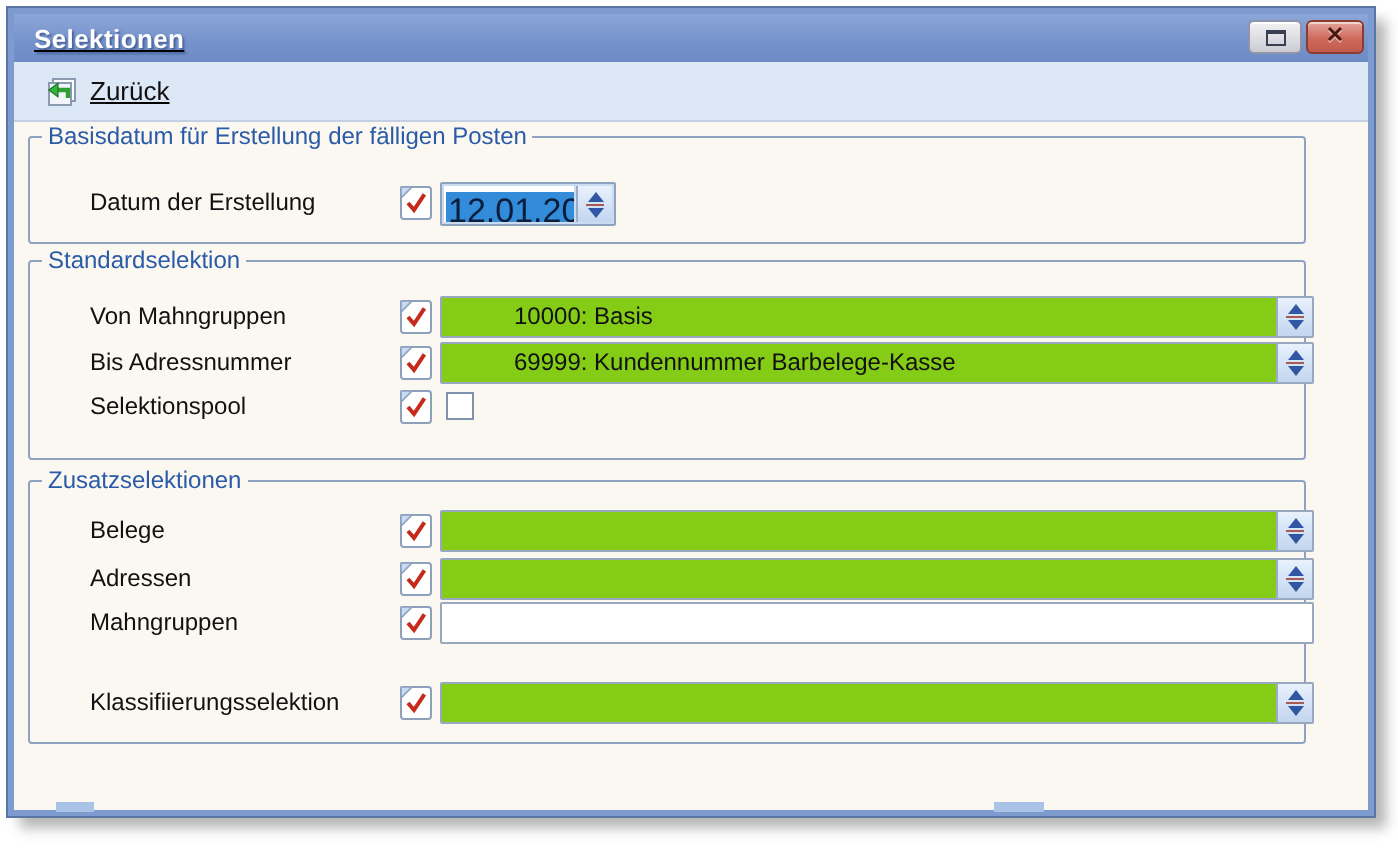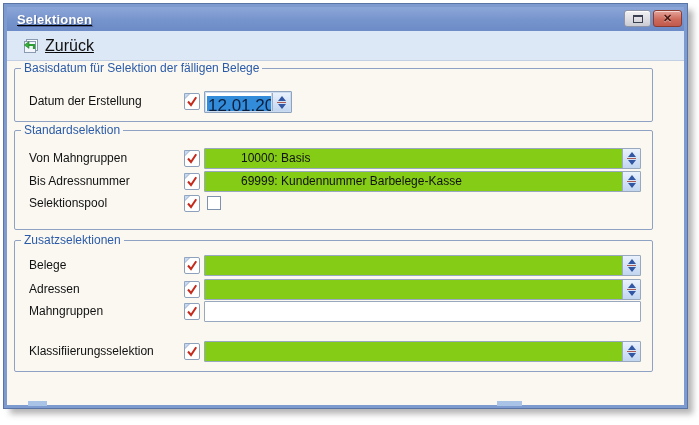--- a/index.html
+++ b/index.html
@@ -48,41 +48,41 @@
     text-shadow:0 1px 0 rgba(255,255,255,0.45);
   }
 
   
   .toolbar {
     height:30px; flex:0 0 30px; background:#DDE8F7;
     border-bottom:1px solid #C3D0E4; display:flex; align-items:center; padding-left:8px;
   }
   .toolbtn {
     display:flex; align-items:center; gap:6px; padding:3px 9px 3px 6px;
-    font-size:16px; color:#111111; cursor:default; border:1px solid transparent; border-radius:2px;
+    font-size:13px; color:#111111; cursor:default; border:1px solid transparent; border-radius:2px;
   }
   .toolbtn .key { text-decoration:underline; }
 
   
   .body { flex:1 1 auto; position:relative; background:#FAF8F1; }
 
   
   .group {
     position:absolute; left:7px; width:639px;
     border:1px solid #8FA2C4; border-radius:2px;
   }
   .group .legend {
     position:absolute; top:-8px; left:6px; padding:0 3px;
     background:#FAF8F1; color:#2B5BA8; font-size:12px; white-space:nowrap;
   }
   .g1 { top:7px;  height:54px;  }
   .g2 { top:69px; height:100px; }
   .g3 { top:179px;height:132px; }
 
-  .row { position:absolute; left:0; width:100%; height:21px; }
+  .row { position:absolute; left:16px; width:100%; height:21px; }
   .row .lbl {
     position:absolute; left:14px; top:0; line-height:21px; font-size:12px; color:#111111; white-space:nowrap;
   }
   .chkicon { position:absolute; left:169px; top:2px; width:16px; height:17px; }
 
   
   .fieldwrap {
     position:absolute; left:189px; top:0; width:437px; height:21px;
     border:1px solid #98A8BE; background:#84cc16; display:flex; border-radius:1px;
   }
@@ -149,21 +149,21 @@
           <path d="M12 11 L12 7 L6 7" fill="none" stroke="#2F9E32" stroke-width="2.2"></path>
           <polygon points="7,3.6 7,10.4 2.4,7" fill="#35B23A" stroke="#1E7A22" stroke-width="0.6"></polygon>
         </svg>
         <span><span class="key">Z</span><span>urück</span></span>
       </div>
     </div>
 
     <div class="body">
 
       <div class="group g1">
-        <span class="legend">Basisdatum für Selektion der fälligen Belege</span>
+        <span class="legend">Basisdatum für Erstellung der fälligen Posten</span>
 
         <div class="row" style="top:22px;">
           <span class="lbl">Datum der Erstellung</span>
           <svg class="chkicon" viewBox="0 0 16 17">
             <rect x="0.5" y="0.5" width="15" height="16" rx="1.5" fill="#ffffff" stroke="#8DA0BC"></rect>
             <path d="M0.5 0.5 L6 0.5 L0.5 6 Z" fill="#C8D9F2" stroke="#8DA0BC" stroke-width="0.8"></path>
             <path d="M4 8.5 L7 12 L12.2 4.2" fill="none" stroke="#C42B1C" stroke-width="2"></path>
           </svg>
           <div class="datewrap">
             <div class="dateinput"><span class="sel">12.01.2017</span></div>

